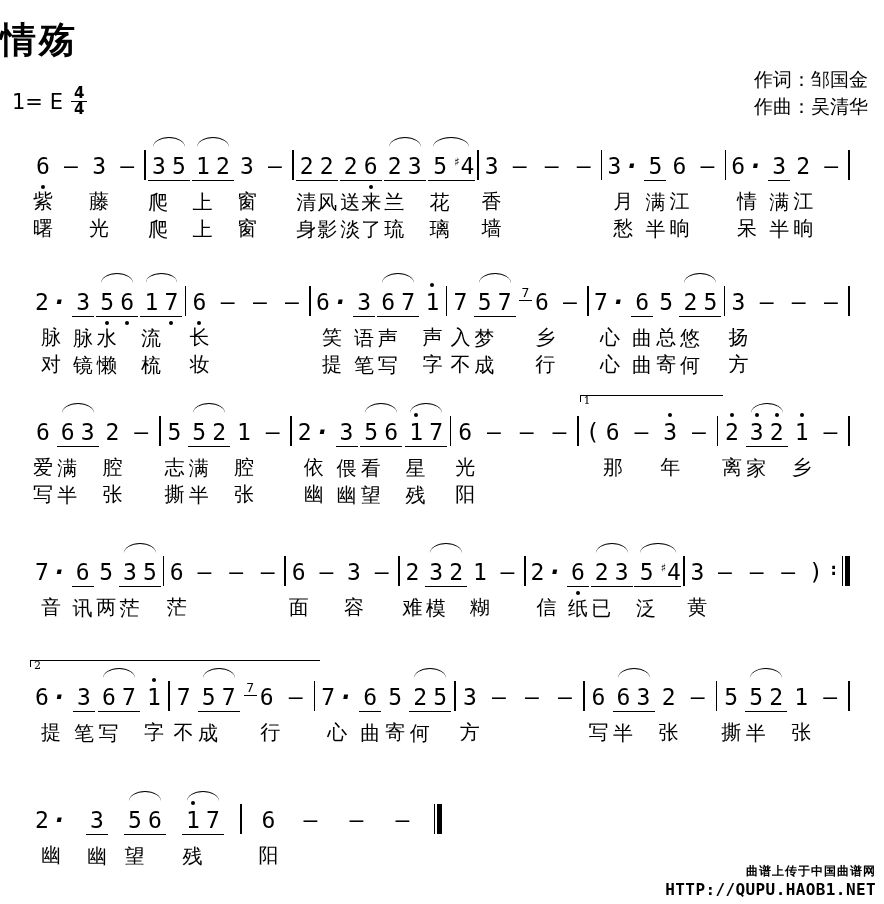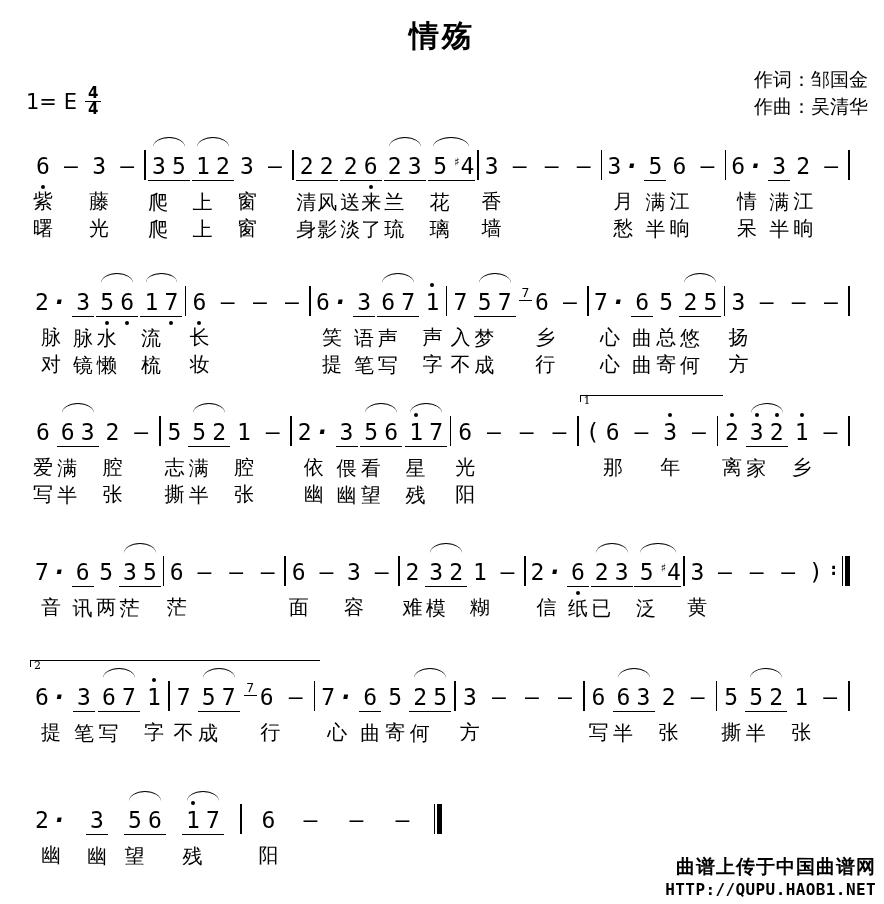--- a/index.html
+++ b/index.html
@@ -1,21 +1,21 @@
 <!DOCTYPE html>
 <html><head>
 <meta charset="utf-8">
 <style>
   html,body{margin:0;padding:0;background:#fff;}
   body{width:884px;height:904px;position:relative;overflow:hidden;
        font-family:"DejaVu Sans", sans-serif;color:#000;}
-  .title{position:absolute;top:16px;left:0;width:100%;text-align:center;
-         font-size:30px;font-weight:bold;letter-spacing:3px;}
+  .title{position:absolute;top:16px;left:0;width:100%;
+         font-size:36px;font-weight:bold;letter-spacing:3px;}
   .credits{position:absolute;top:66px;right:16px;font-size:19px;line-height:27px;text-align:center;}
-  .keysig{position:absolute;top:86px;left:26px;font-size:21px;display:flex;align-items:center;gap:8px;}
+  .keysig{position:absolute;top:86px;left:12px;font-size:21px;display:flex;align-items:center;gap:8px;}
   .frac{display:inline-flex;flex-direction:column;text-align:center;font-size:15px;
         line-height:15px;font-weight:bold;}
   .frac .num{border-bottom:1.6px solid #000;padding:0 3px;}
   .score{position:absolute;left:32px;top:148px;width:820px;}
   .system{display:flex;justify-content:space-between;align-items:flex-start;width:818px;}
   .system.compact{width:auto;justify-content:flex-start;gap:16px;}
   .system:nth-child(1){margin-bottom:42px;}
   .system:nth-child(2){margin-bottom:36px;}
   .system:nth-child(3){margin-bottom:46px;}
   .system:nth-child(4){margin-bottom:58px;}
@@ -42,21 +42,21 @@
   .bl{width:1.6px;height:30px;background:#000;}
   .bl.thick{width:4.5px;}
   .rdots{font-size:17px;font-weight:bold;line-height:26px;margin-right:1px;
          font-family:"DejaVu Sans Mono", monospace;}
   .volta::before{content:"";position:absolute;top:-19px;left:-8px;right:-9px;height:6px;
                  border-top:1.3px solid #000;}
   .volta.volta-start::before{left:-2px;border-left:1.3px solid #000;}
   .volta.volta-start::after{content:attr(data-volta);position:absolute;top:-20px;left:2px;
                  font-size:11px;font-family:"DejaVu Serif", serif;}
   .footer{position:absolute;right:8px;bottom:5px;text-align:right;font-weight:bold;}
-  .footer .f1{font-size:19px;letter-spacing:1px;}
+  .footer .f1{font-size:12px;letter-spacing:1px;}
   .footer .f2{font-size:16px;font-family:"DejaVu Sans Mono", monospace;letter-spacing:0.4px;}
 </style>
 </head>
 <body>
 
 <div class="title">情殇</div>
 
 <div class="credits">
   <div>作词：邹国金</div>
   <div>作曲：吴清华</div>

